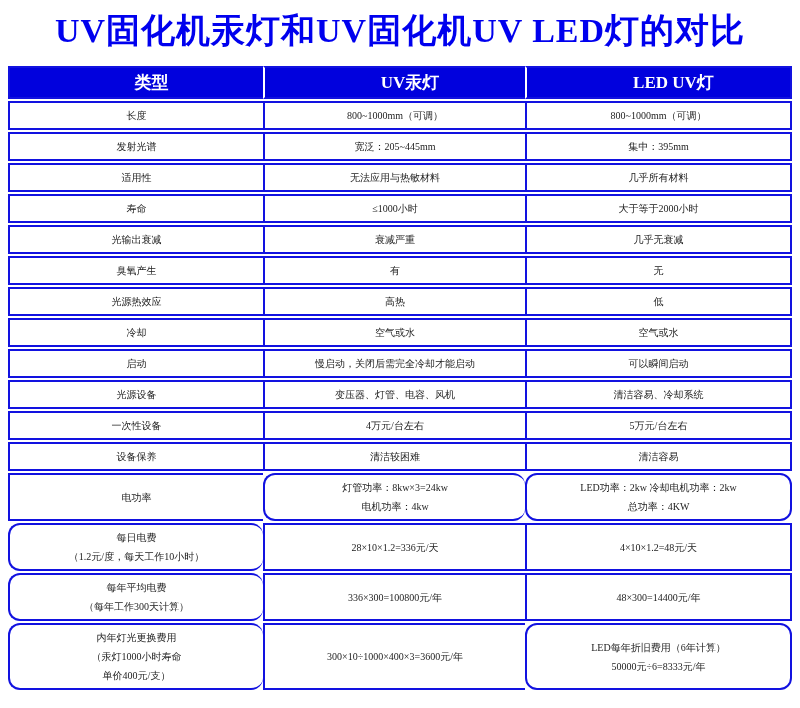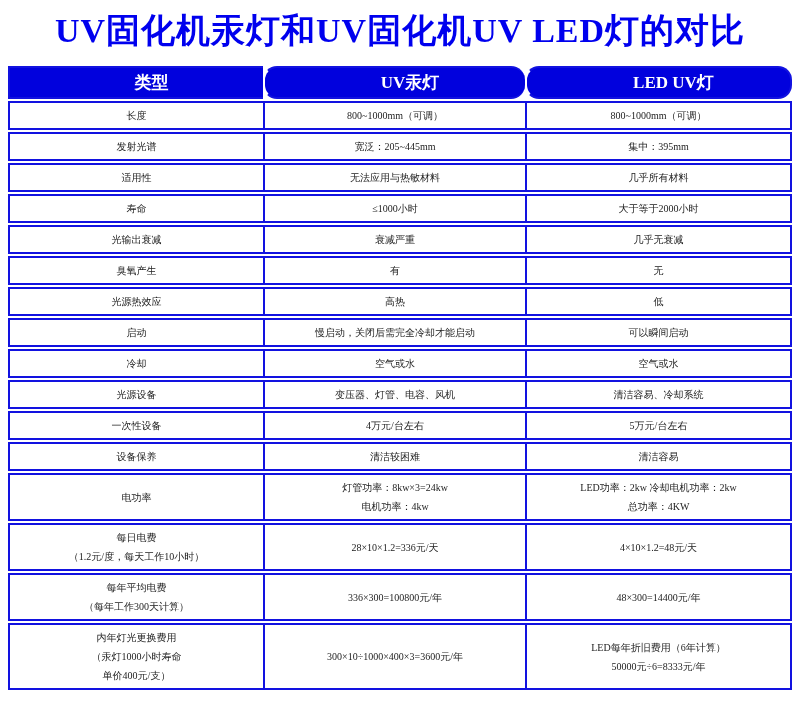--- a/index.html
+++ b/index.html
@@ -44,24 +44,24 @@
   th:last-child,td:last-child{border-right:2px solid var(--border-color);margin-left:8px;}
   thead th{
     background:var(--header-bg);
     color:#ffffff;
     font-size:17px;
     font-weight:bold;
     height:30px;
     border-color:var(--border-color);
     padding-left:36px;
   }
-  thead th + th{border-left:2px solid #ffffff;border-radius:14px;}
+  thead th + th{border-left:2px solid #ffffff;}
   td{font-size:10px;height:26px;line-height:19px;}
   td .line{line-height:19px;}
-  td.tall{height:48px;}
+  td.tall{height:48px;border-radius:12px;}
 </style>
 </head>
 <body>
 
 <div class="page">
   <div class="page-title">UV固化机汞灯和UV固化机UV LED灯的对比</div>
 
   <table class="cmp">
     <colgroup>
       <col class="c1">
@@ -148,38 +148,38 @@
           </td>
           <td>
             <div class="line">高热</div>
           </td>
           <td>
             <div class="line">低</div>
           </td>
         </tr>
         <tr>
           <td>
+            <div class="line">冷却</div>
+          </td>
+          <td>
+            <div class="line">空气或水</div>
+          </td>
+          <td>
+            <div class="line">空气或水</div>
+          </td>
+        </tr>
+        <tr>
+          <td>
             <div class="line">启动</div>
           </td>
           <td>
             <div class="line">慢启动，关闭后需完全冷却才能启动</div>
           </td>
           <td>
             <div class="line">可以瞬间启动</div>
-          </td>
-        </tr>
-        <tr>
-          <td>
-            <div class="line">冷却</div>
-          </td>
-          <td>
-            <div class="line">空气或水</div>
-          </td>
-          <td>
-            <div class="line">空气或水</div>
           </td>
         </tr>
         <tr>
           <td>
             <div class="line">光源设备</div>
           </td>
           <td>
             <div class="line">变压器、灯管、电容、风机</div>
           </td>
           <td>

